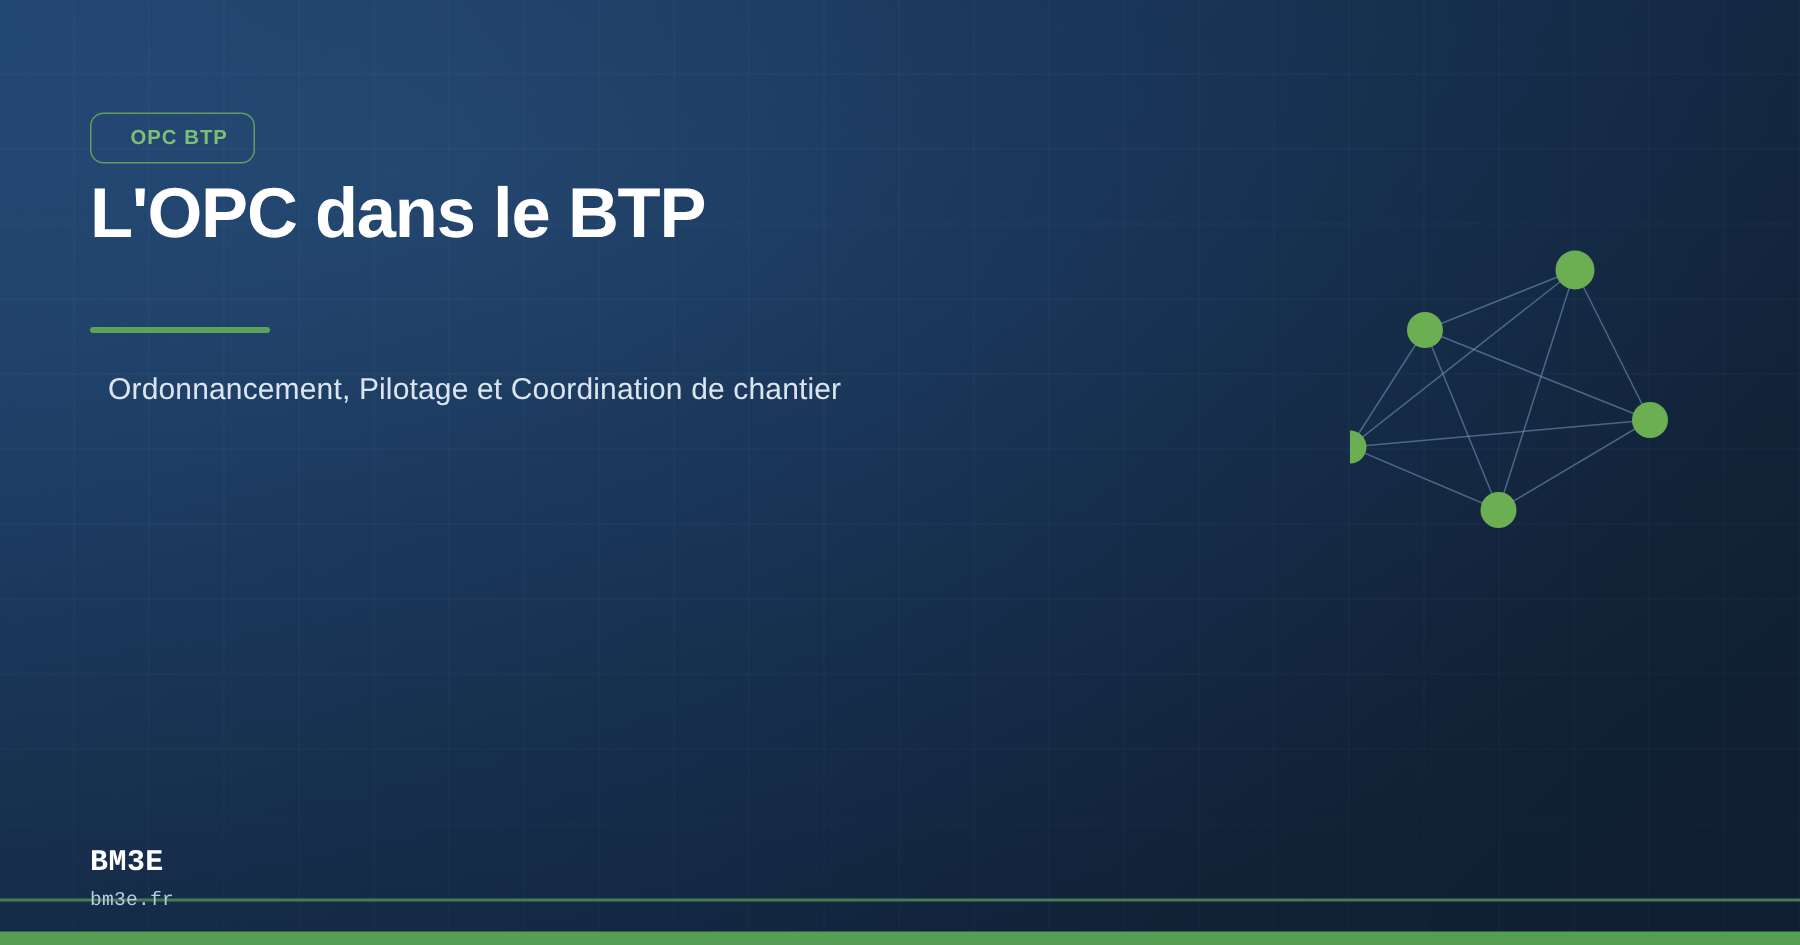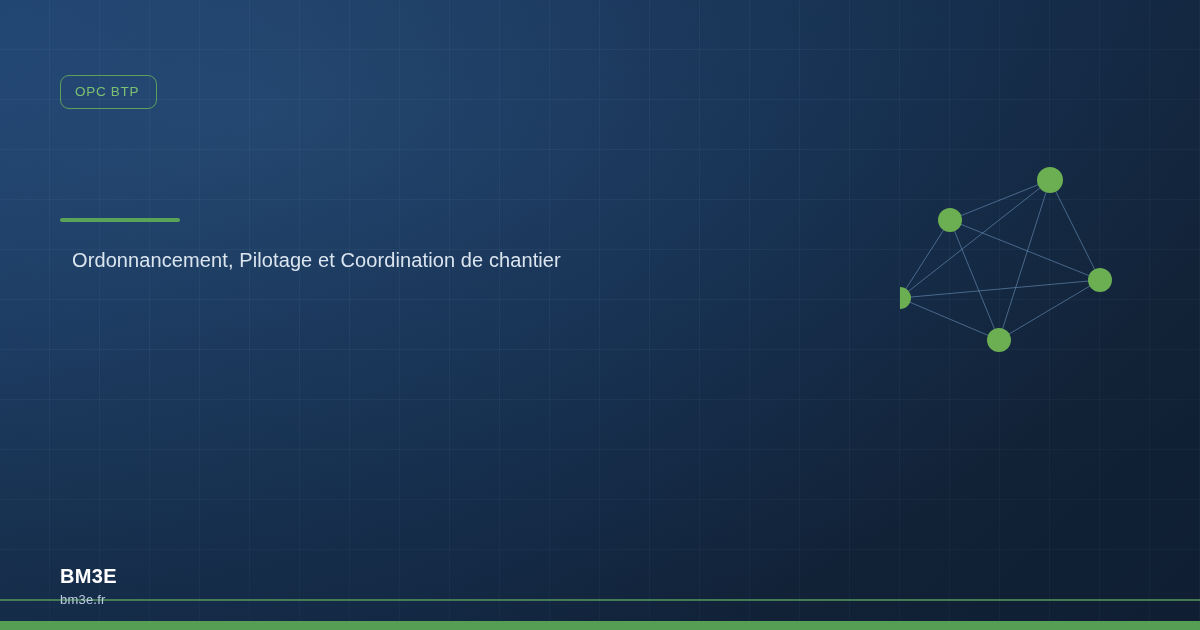--- a/index.html
+++ b/index.html
@@ -46,26 +46,26 @@
     top: 0;
     width: 720px;
     height: 100%;
   }
 
   .badge {
     position: absolute;
     top: 75px;
     left: 0;
     display: inline-block;
-    padding: 9px 17px 9px 14px;
+    padding: 9px 17px 9px 26px;
     border: 1.6px solid #5da05b;
     border-radius: 9px;
     color: #7dc073;
     font-size: 13.5px;
-    font-weight: normal;
+    font-weight: bold;
     letter-spacing: 0.7px;
     line-height: 1;
     white-space: nowrap;
   }
 
   .headline {
     position: absolute;
     top: 114px;
     left: 0;
     margin: 0;
@@ -107,20 +107,21 @@
     top: 0;
     width: 300px;
     height: 420px;
   }
 
   
   .footer {
     position: absolute;
     left: 60px;
     bottom: 22px;
+    font-family: Liberation Mono, monospace;
   }
 
   .brand {
     margin: 0;
     color: #ffffff;
     font-size: 20px;
     font-weight: bold;
     letter-spacing: 0.3px;
     line-height: 1.2;
   }
@@ -159,20 +160,21 @@
 
 <div class="og-card">
 
   <div class="grid-overlay"></div>
   <div class="vignette"></div>
 
   <div class="content">
 
     <div class="badge">OPC BTP</div>
 
+    <h1 class="headline">L'OPC dans le BTP</h1>
 
     <div class="accent-rule"></div>
 
     <p class="subtitle">Ordonnancement, Pilotage et Coordination de chantier</p>
   </div>
 
   <div class="graph">
     <svg id="graph-svg" width="300" height="420">
         <line x1="150" y1="180" x2="50" y2="220" stroke="#6b8fb8" stroke-width="1" stroke-opacity="0.62"></line>
         <line x1="150" y1="180" x2="200" y2="280" stroke="#6b8fb8" stroke-width="1" stroke-opacity="0.62"></line>

